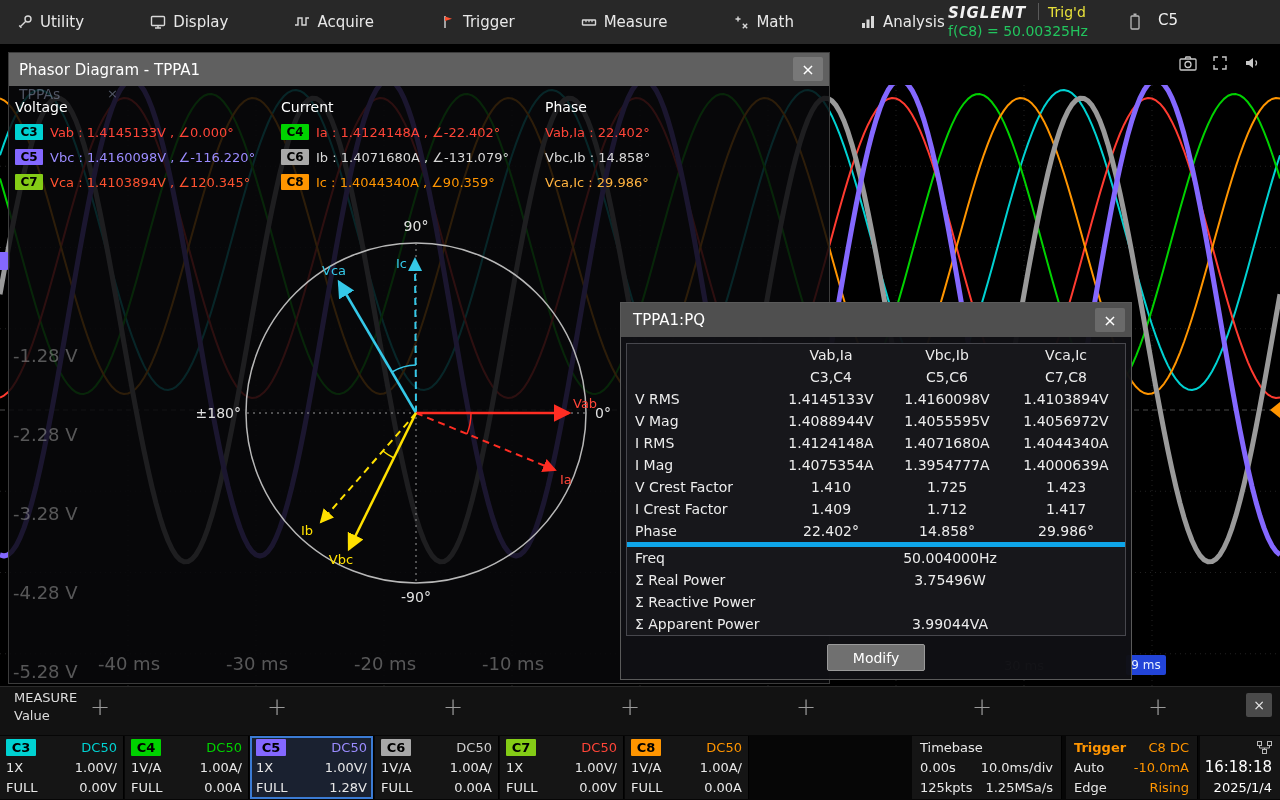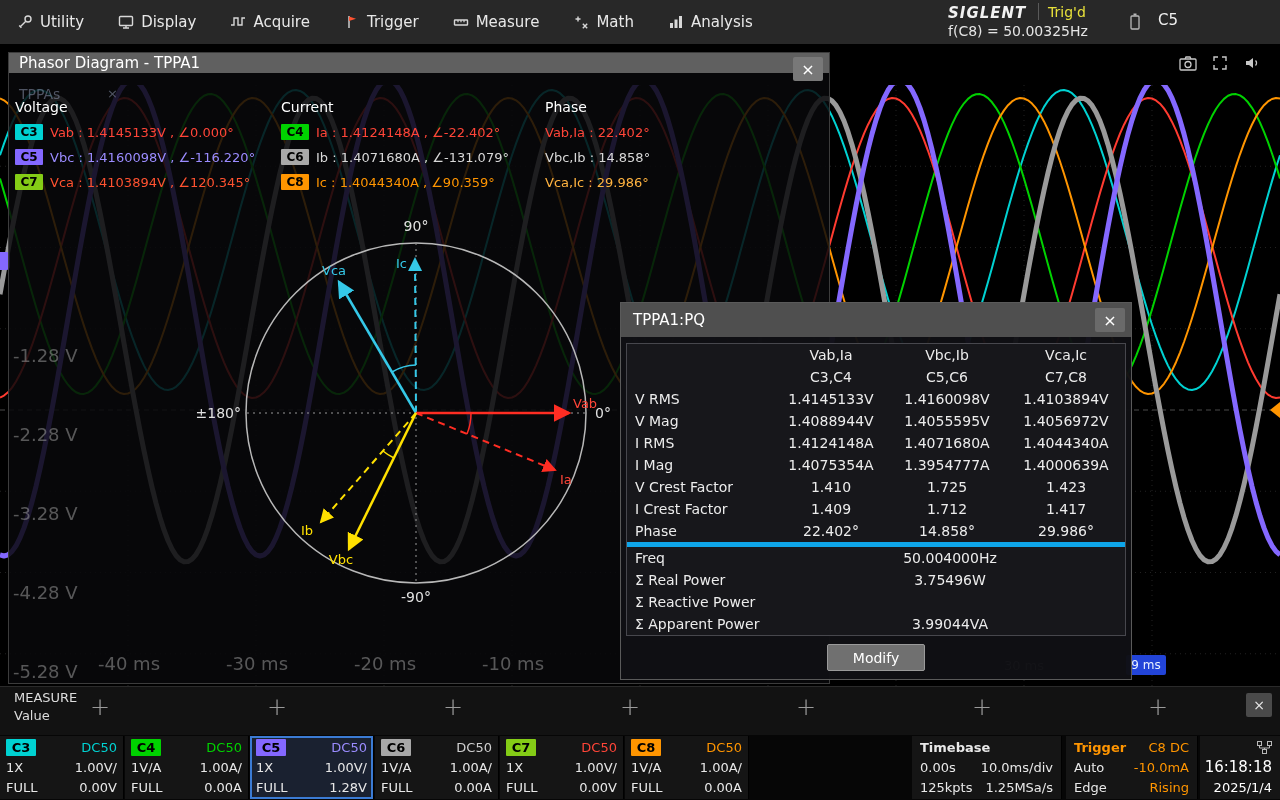--- a/index.html
+++ b/index.html
@@ -1,44 +1,44 @@
 <!DOCTYPE html>
 <html><head>
 <meta charset="utf-8">
 <style>
   html,body{margin:0;padding:0;background:#000;}
   .screen{position:relative;width:1280px;height:800px;background:#000;overflow:hidden;
           font-family:"DejaVu Sans","Liberation Sans",sans-serif;-webkit-font-smoothing:antialiased;}
 
   
   .topbar{position:absolute;top:0;left:0;width:1280px;height:44px;background:#282828;z-index:50;
-          display:flex;align-items:center;border-bottom:1px solid #000;}
+          display:flex;align-items:center;border-bottom:1px solid #000;gap:32px;}
   .menu-item{display:flex;align-items:center;gap:7px;color:#e8e8e8;font-size:15px;padding:0 17px;height:100%;}
   .brand{position:absolute;left:948px;top:4px;color:#f2f2f2;font-weight:bold;font-style:italic;font-size:15px;letter-spacing:1px;}
   .tb-sep{position:absolute;left:1038px;top:3px;width:1px;height:17px;background:#5a5a5a;}
   .trig-status{position:absolute;left:1048px;top:4px;color:#e8e13a;font-size:14px;}
-  .freq-readout{position:absolute;left:948px;top:23px;color:#e5e5e5;font-size:14px;}
+  .freq-readout{position:absolute;left:948px;top:23px;color:#22c55e;font-size:14px;}
   .battery{position:absolute;left:1128px;top:12px;}
   .active-ch{position:absolute;left:1158px;top:11px;color:#f0f0f0;font-size:15px;}
 
   
   #wave-svg{position:absolute;left:0;top:0;z-index:1;}
   .disp-icons{position:absolute;left:1176px;top:52px;z-index:15;display:flex;gap:8px;}
   .disp-btn{width:24px;height:22px;display:flex;align-items:center;justify-content:center;background:transparent;border:none;padding:0;}
   .glabel{position:absolute;color:#8f8f8f;font-size:13px;z-index:5;transform:translateX(-50%);}
   .delay-chip{position:absolute;left:1126px;top:655px;width:40px;height:20px;background:#2244d8;color:#e8f0ff;
               font-size:12px;display:flex;align-items:center;justify-content:center;border-radius:2px;z-index:5;}
   .c5-marker{position:absolute;left:0;top:252px;width:10px;height:18px;background:#8468ff;border-radius:0 4px 4px 0;z-index:5;}
   .trig-marker{position:absolute;right:0;top:402px;width:0;height:0;border-top:8px solid transparent;
                border-bottom:8px solid transparent;border-right:10px solid #ff9500;z-index:5;}
 
   
   .panel{position:absolute;left:8px;top:52px;width:822px;height:632px;background:rgba(8,8,11,0.85);
          border:1px solid #3c3c3c;z-index:10;box-sizing:border-box;}
-  .panel-header{position:absolute;top:0;left:0;right:0;height:20px;background:#606060;display:flex;align-items:center;
+  .panel-header{position:absolute;top:0;left:0;right:0;height:33px;background:#606060;display:flex;align-items:center;
                 padding:0 10px;color:#fff;font-size:15px;z-index:3;}
   .win-close{position:absolute;right:6px;top:4px;width:30px;height:24px;background:#787878;border:none;color:#fff;
              font-size:16px;display:flex;align-items:center;justify-content:center;border-radius:2px;font-family:inherit;}
   .ghost-title{position:absolute;left:10px;top:33px;color:#8a93ad;opacity:.55;font-size:14px;z-index:2;}
   .ghost-x{position:absolute;left:98px;top:33px;color:#8a93ad;opacity:.55;font-size:13px;z-index:2;}
   .lhead{position:absolute;top:46px;color:#fff;font-size:14px;z-index:2;}
   .lcell{position:absolute;display:flex;align-items:center;gap:7px;height:18px;font-size:13px;z-index:2;white-space:nowrap;}
   .badge{min-width:24px;height:16px;display:flex;align-items:center;justify-content:center;color:#000;
          font-size:12px;font-weight:bold;border-radius:1px;padding:0 2px;}
   .bg-c3{background:#00d2d2}.bg-c4{background:#00d200}.bg-c5{background:#8468ff}
@@ -78,21 +78,21 @@
   
   .chanbar{position:absolute;left:0;top:735px;width:1280px;height:65px;background:#060606;z-index:40;}
   .chan{position:absolute;top:1px;height:63px;width:124px;background:#151515;padding:1px 6px;box-sizing:border-box;border-right:1px solid #000;}
   .chan.selected{background:#1a2130;box-shadow:inset 0 0 0 2px #3b7bd4;}
   .chrow{display:flex;justify-content:space-between;align-items:center;height:20px;font-size:13px;color:#e8e8e8;white-space:nowrap;}
   .chbadge{min-width:30px;height:17px;display:flex;align-items:center;justify-content:center;color:#000;
            font-weight:bold;font-size:13px;border-radius:1px;}
   .coup-c3{color:#00d2d2}.coup-c4{color:#00d200}.coup-c5{color:#9b8cff}
   .coup-c6{color:#cfcfcf}.coup-c7{color:#ff4538}.coup-c8{color:#ff9500}
   .tbb{position:absolute;left:912px;top:1px;width:150px;height:63px;background:#151515;padding:1px 8px;box-sizing:border-box;border-right:1px solid #000;}
-  .tb-title{font-weight:bold;}
+  .tb-title{font-weight:normal;}
   .trgb{position:absolute;left:1066px;top:1px;width:132px;height:63px;background:#151515;padding:1px 8px;box-sizing:border-box;border-right:1px solid #000;}
   .trg-title{color:#ff9500;font-weight:bold;}
   .org{color:#ff9500;}
   .clock{position:absolute;left:1200px;top:1px;width:80px;height:63px;background:#151515;padding:1px 8px 0 4px;box-sizing:border-box;}
   .clock .chrow{justify-content:flex-end;}
   .time-text{font-size:15px;color:#fff;}
   .date-text{font-size:13px;color:#fff;}
 </style>
 </head>
 <body>

